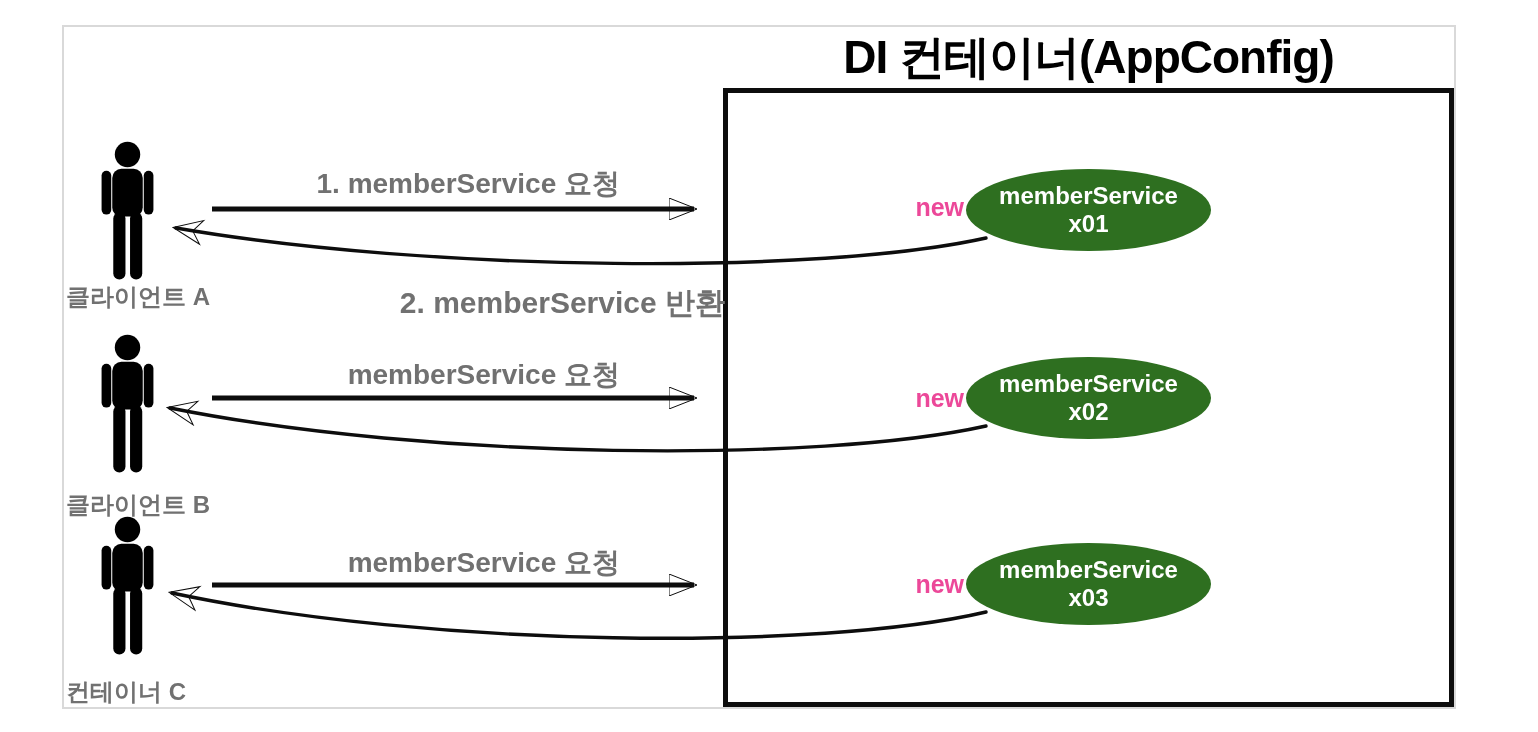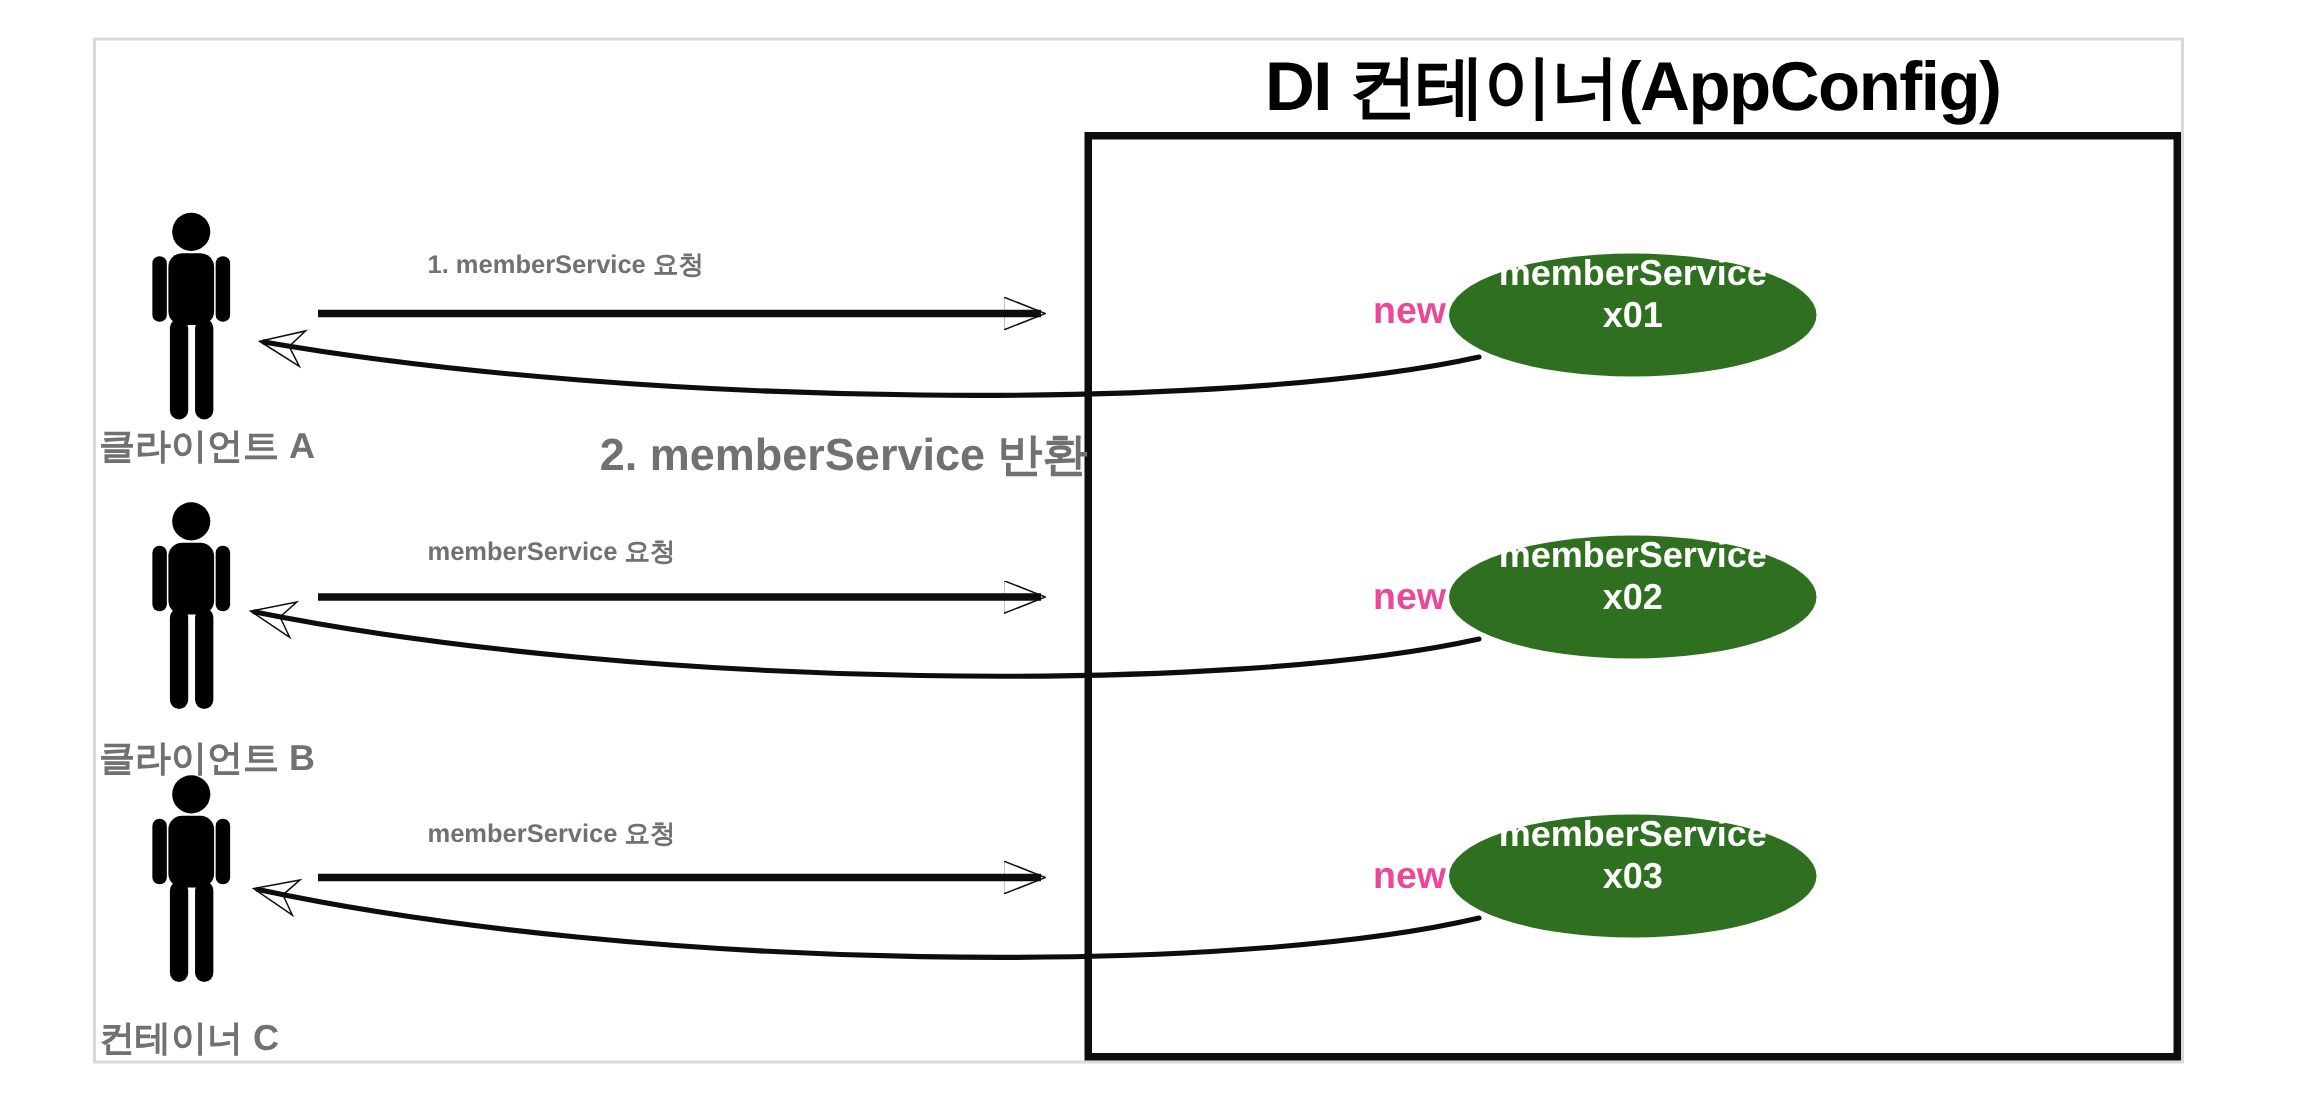--- a/index.html
+++ b/index.html
@@ -29,38 +29,38 @@
   .person-a{left:97px;top:141px;}
   .person-b{left:97px;top:334px;}
   .person-c{left:97px;top:516px;}
 
   .client-label{position:absolute;left:66px;width:220px;font-size:24px;font-weight:700;
     color:var(--gray);white-space:nowrap;}
   .client-label-a{top:281px;}
   .client-label-b{top:489px;}
   .client-label-c{top:676px;}
 
-  .req-label{position:absolute;left:285px;width:335px;text-align:left;
-    font-size:17px;font-weight:700;color:var(--gray);white-space:nowrap;}
+  .req-label{position:absolute;left:285px;width:335px;text-align:right;
+    font-size:28px;font-weight:700;color:var(--gray);white-space:nowrap;}
   .req-label-a{top:165px;}
   .req-label-b{top:356px;}
   .req-label-c{top:544px;}
 
   .ret-label{position:absolute;left:395px;top:283px;width:330px;text-align:right;
     font-size:30px;font-weight:700;color:var(--gray);white-space:nowrap;}
 
   .new-label{position:absolute;left:884px;width:80px;text-align:right;
     font-size:25px;font-weight:700;color:#ec4899;}
   .new-label-a{top:193px;}
   .new-label-b{top:384px;}
   .new-label-c{top:570px;}
 
   .bean{position:absolute;left:966px;width:245px;height:82px;border-radius:50%;
     background:var(--green);color:var(--bean-text);display:flex;flex-direction:column;
-    align-items:center;font-size:24px;font-weight:700;
+    align-items:center;justify-content:center;font-size:24px;font-weight:700;
     line-height:28px;text-align:center;}
   .bean-a{top:169px;}
   .bean-b{top:357px;}
   .bean-c{top:543px;}
 
   .arrows-overlay{position:absolute;left:0;top:0;width:1538px;height:732px;
     pointer-events:none;}
   .arrows-overlay path, .arrows-overlay line{stroke:var(--black);fill:none;}
   .solid-arrow{stroke-width:5;}
   .sketch-arrow{stroke-width:3.4;stroke-linecap:round;}

